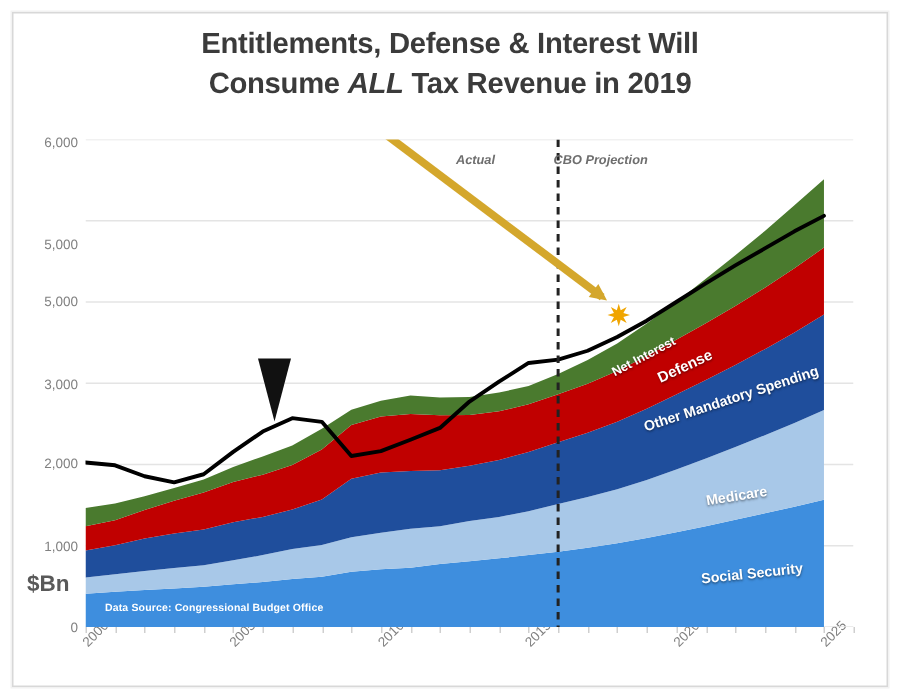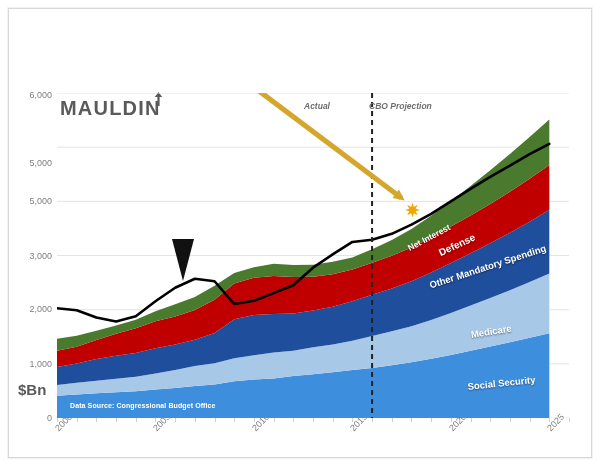--- a/index.html
+++ b/index.html
@@ -182,28 +182,26 @@
     width: 9px;
     height: 14px;
   }
 </style>
 </head>
 <body>
 
 <div id="page">
   <div id="chart-frame"></div>
 
+  <div id="chart-title">
+    <span class="ln">Entitlements, Defense &amp; Interest Will</span>
+    <span class="ln"><span>Consume </span><span class="em">ALL</span><span> Tax Revenue in 2019</span></span>
+  </div>
 
   <div id="logo">
-    <div id="logo-main">
-      <span>MAULDIN</span>
-      <svg id="logo-arrow" viewBox="0 0 9 14">
-        <path d="M4.5 0 L8.2 5 L5.6 5 L5.6 14 L3.4 14 L3.4 5 L0.8 5 Z" fill="#5a5a5a"></path>
-      </svg>
-    </div>
   </div>
 
   <div id="y-axis">
       <div class="ytick" style="top: 418px;">0</div>
       <div class="ytick" style="top: 363.833px;">1,000</div>
       <div class="ytick" style="top: 309px;">2,000</div>
       <div class="ytick" style="top: 255.5px;">3,000</div>
       <div class="ytick" style="top: 201.333px;">5,000</div>
       <div class="ytick" style="top: 147.167px; margin-top: 16px;">5,000</div>
       <div class="ytick" style="top: 95px;">6,000</div>

